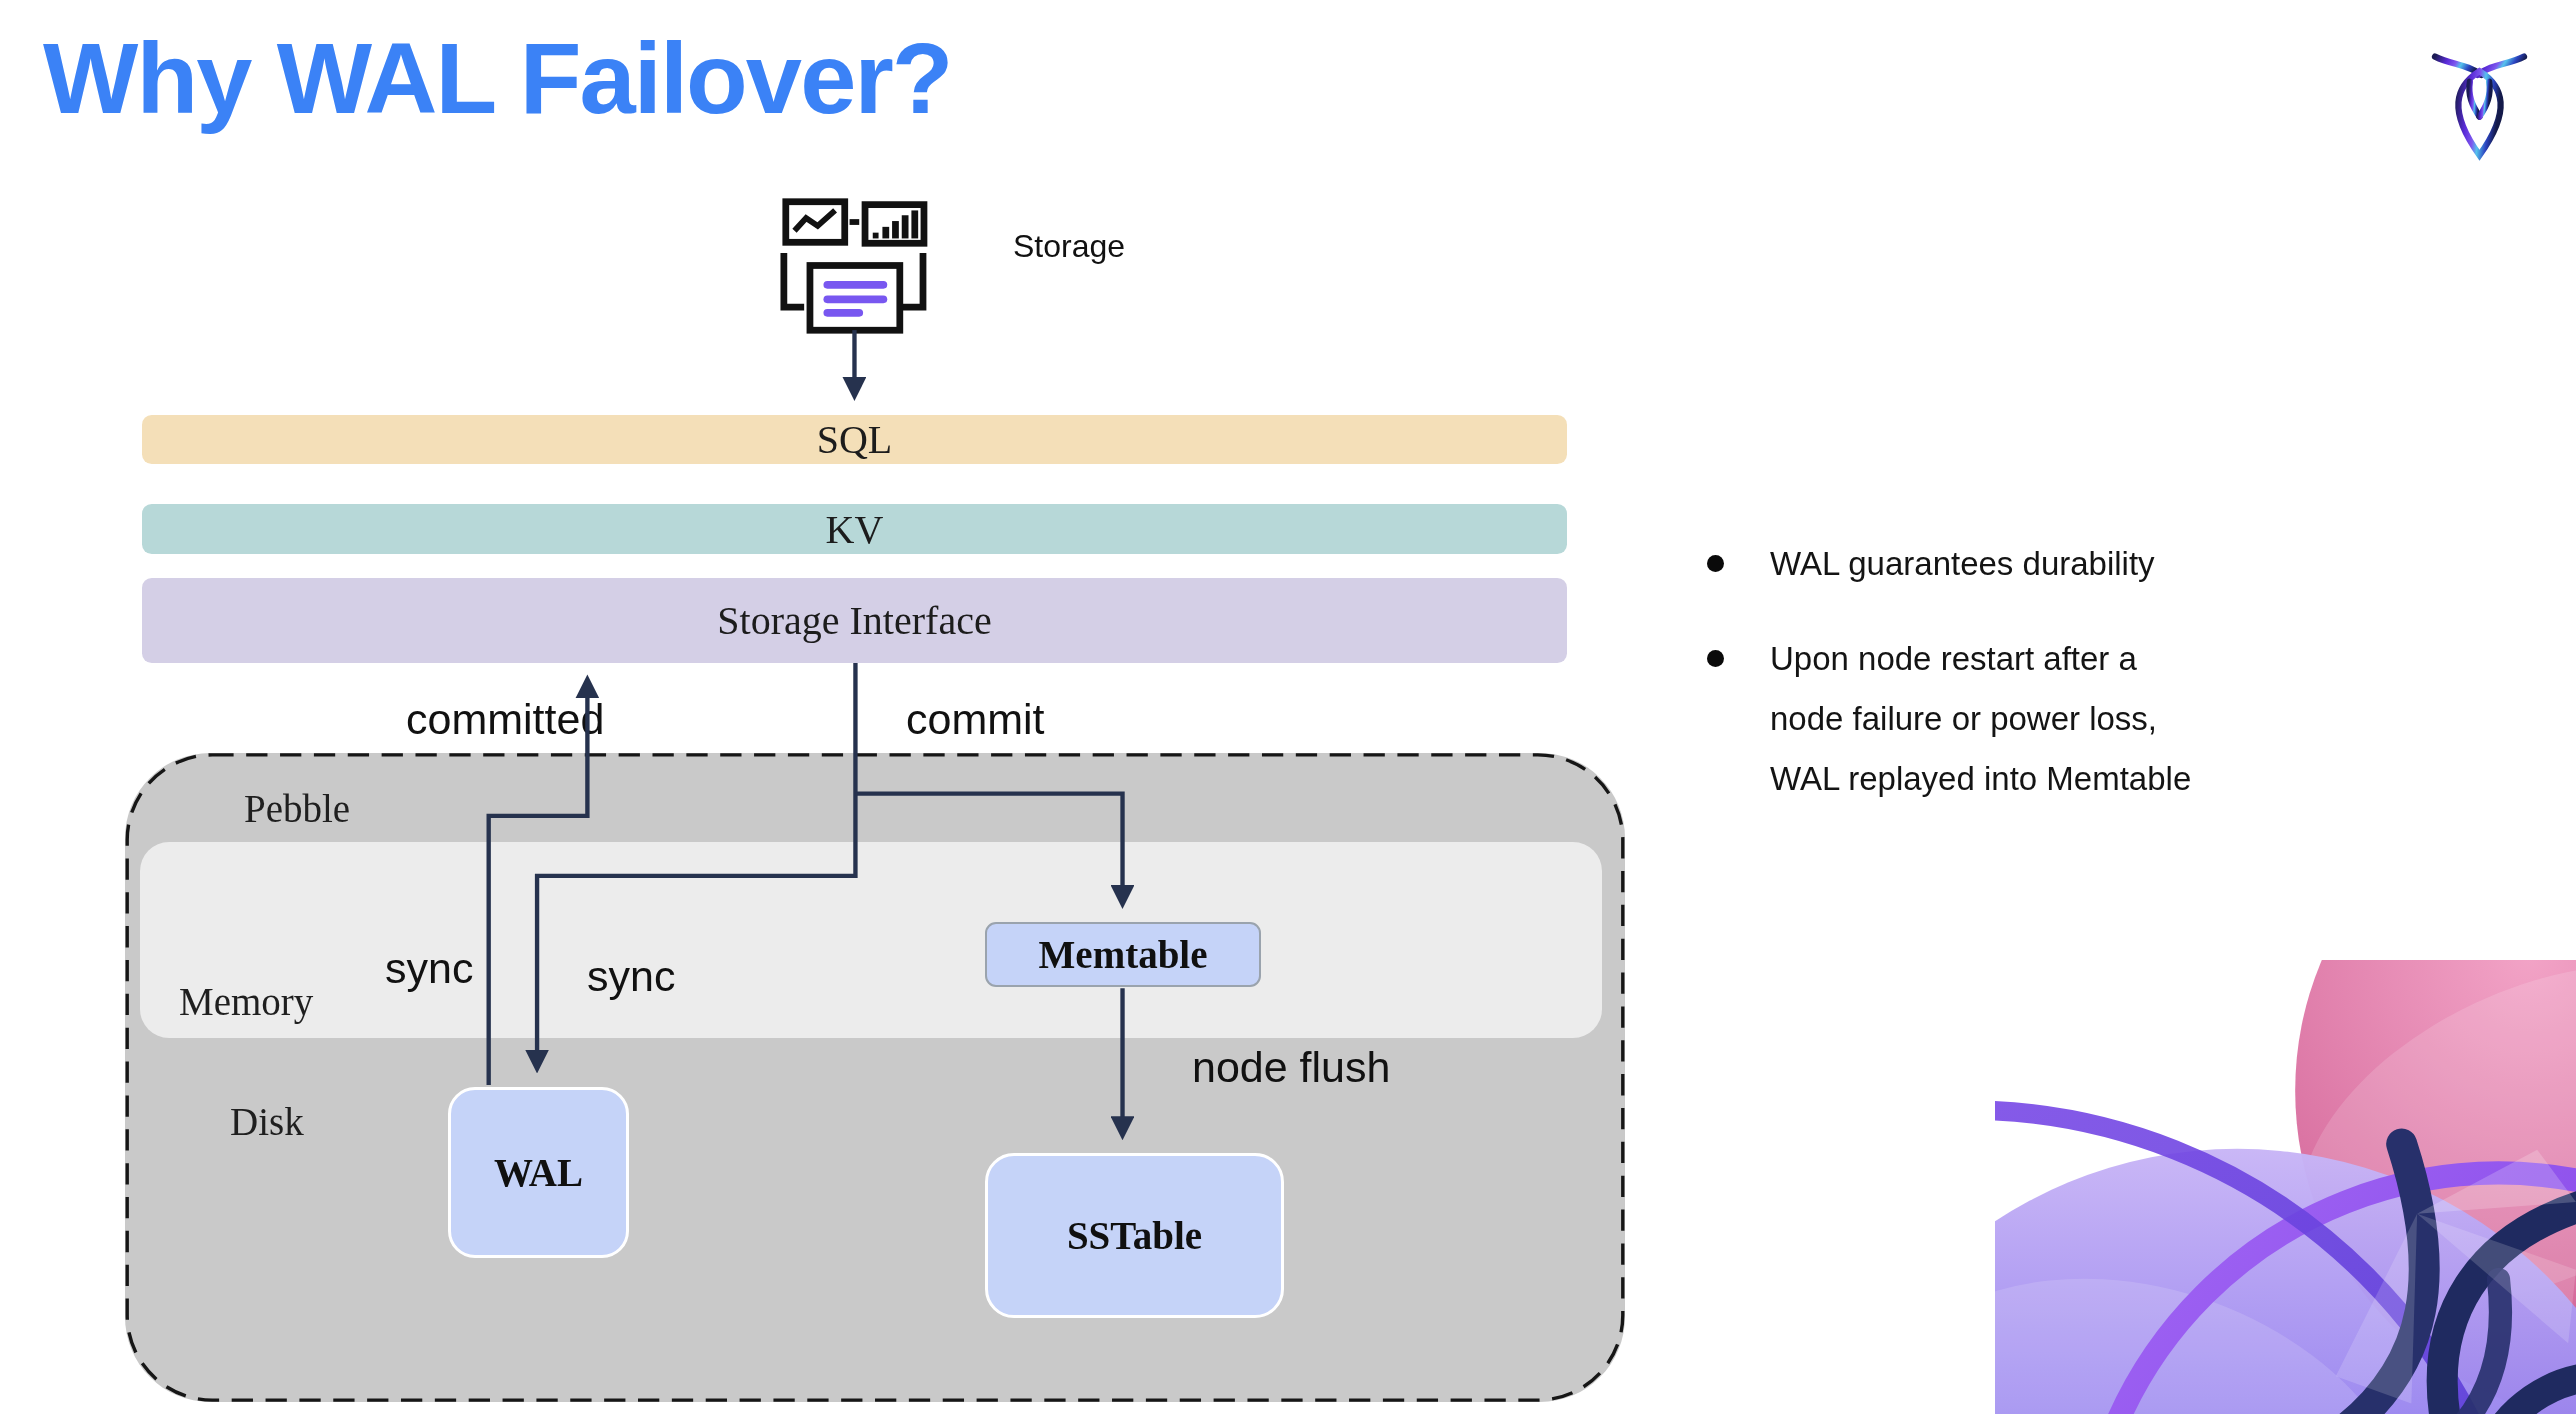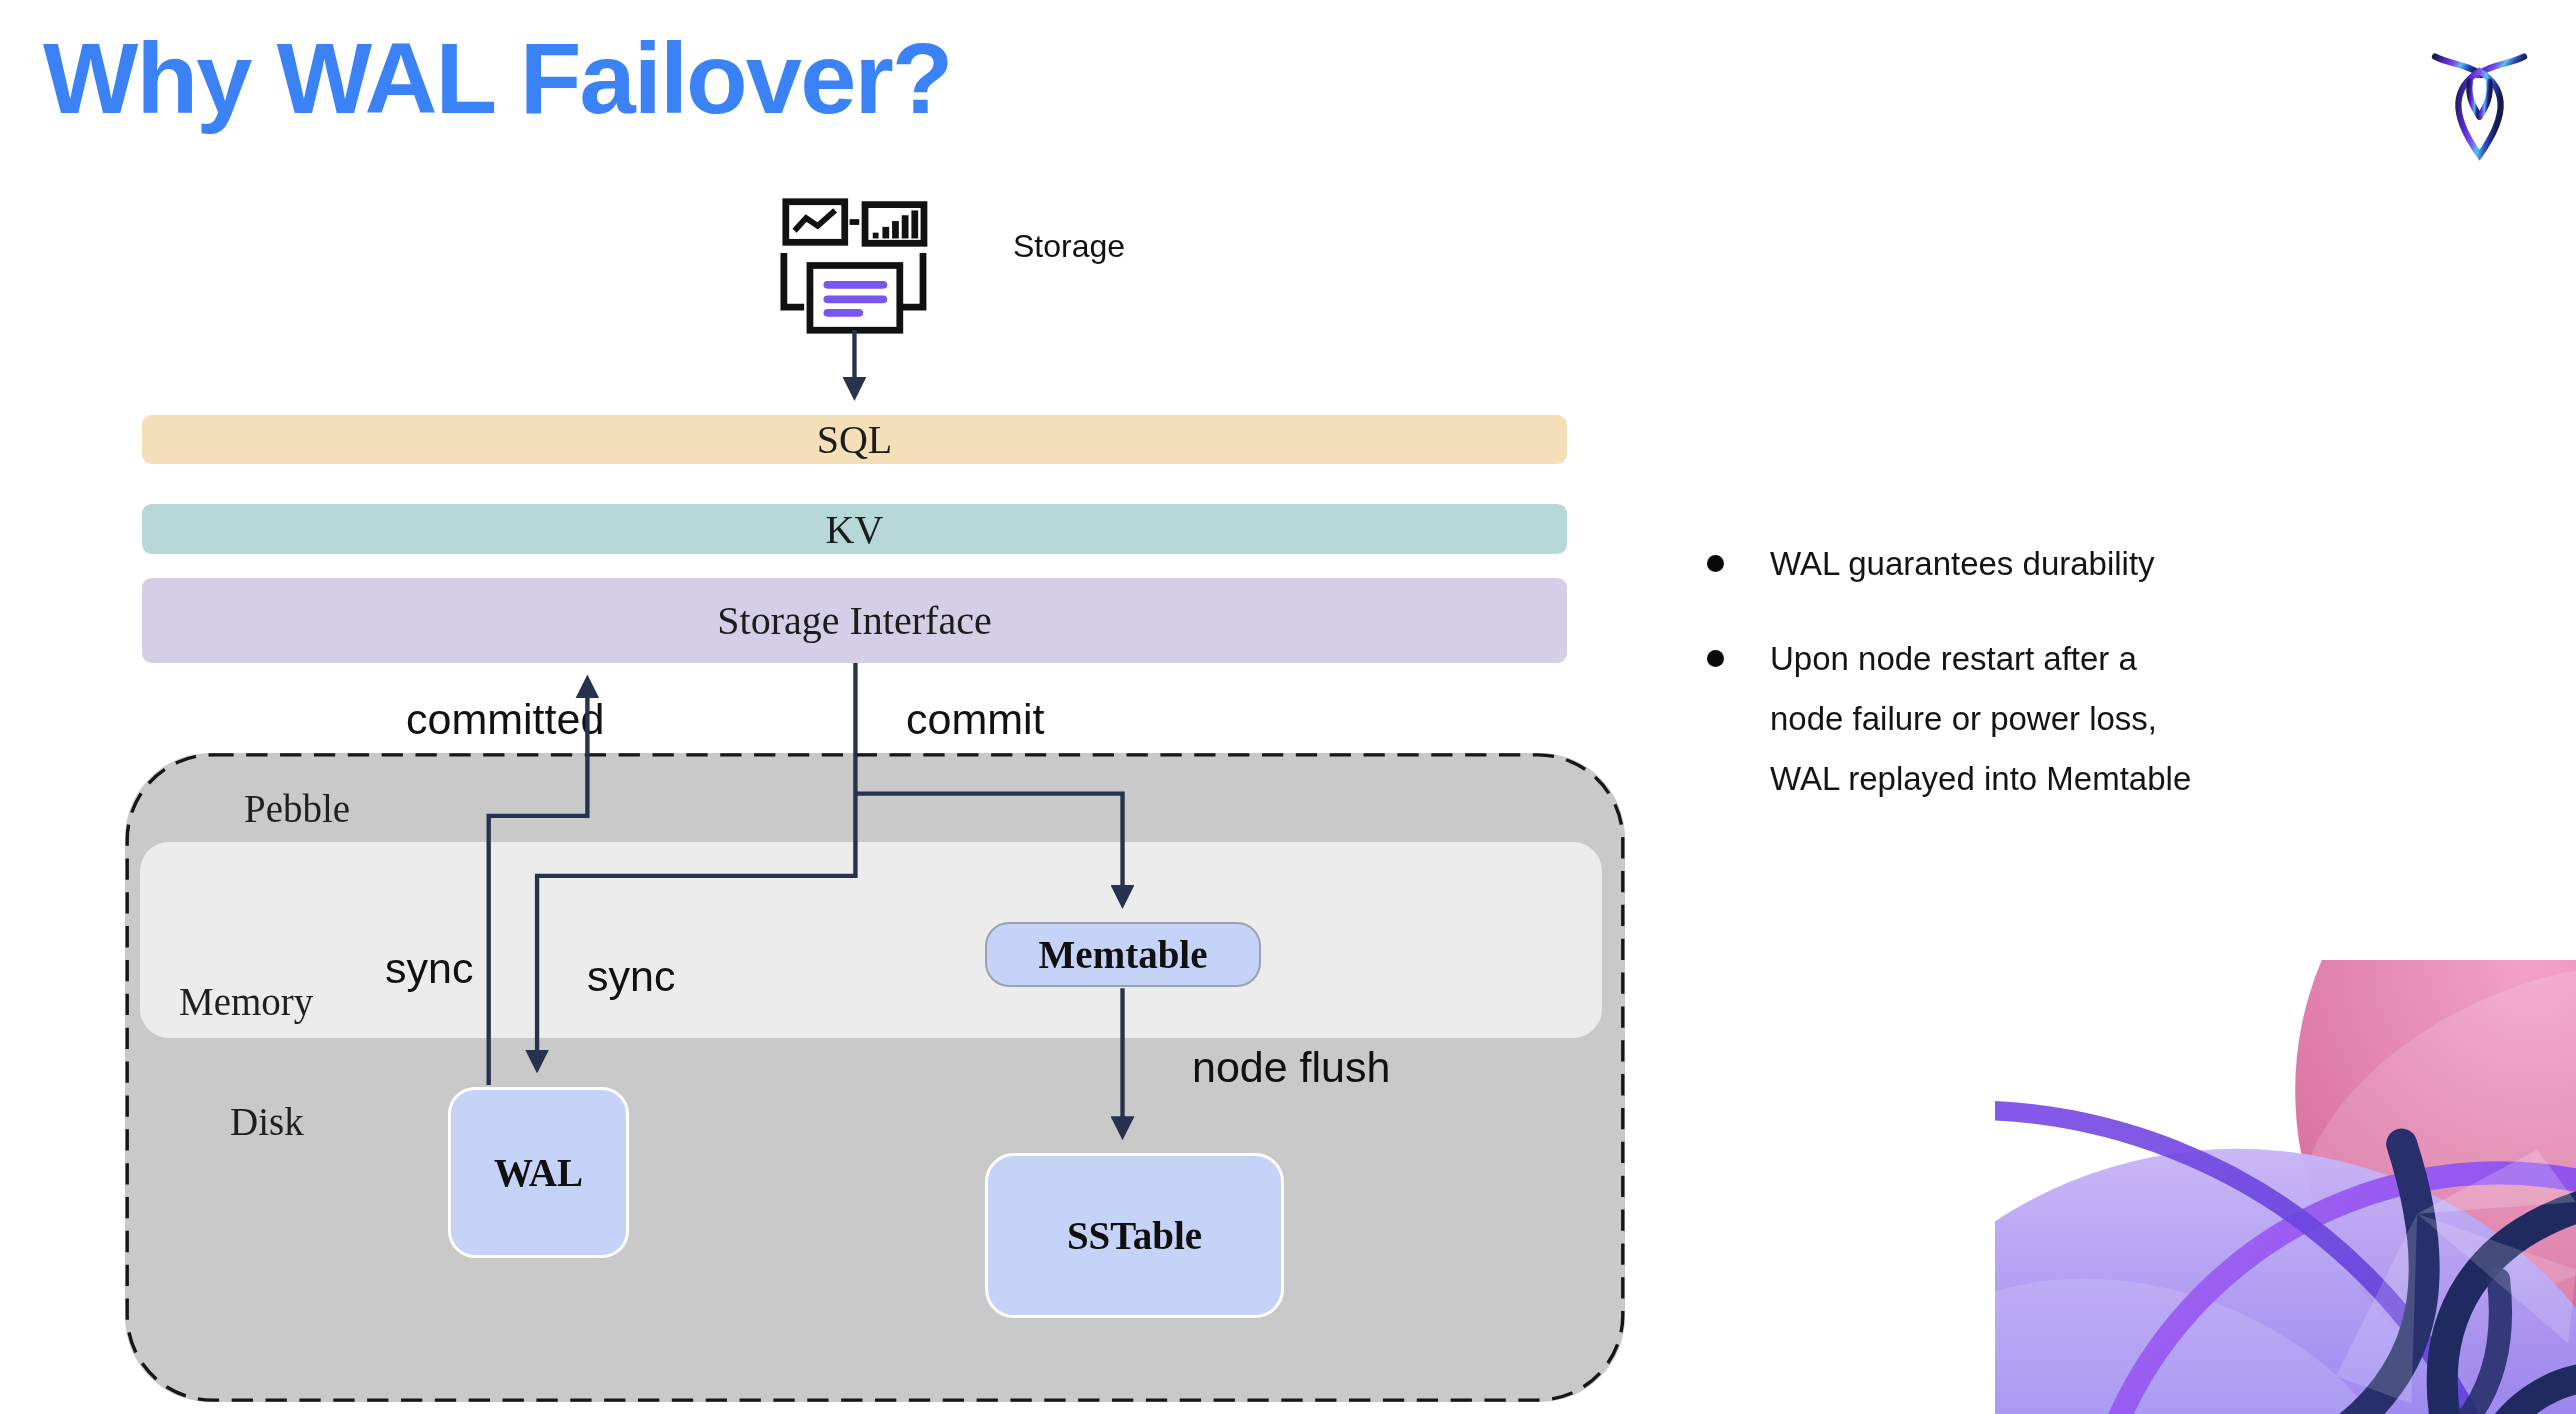--- a/index.html
+++ b/index.html
@@ -32,21 +32,21 @@
   .zone-label{position:absolute;font-family:"Liberation Serif",serif;font-size:39px;color:#1f1f1f;}
   .lbl-pebble{left:119px;top:33px;}
   .lbl-memory{left:54px;top:226px;}
   .lbl-disk{left:105px;top:346px;}
 
   
   .node{position:absolute;display:flex;align-items:center;justify-content:center;
         background:#c5d3f8;font-family:"Liberation Serif",serif;font-weight:bold;
         font-size:39px;color:#101010;box-sizing:border-box;}
   .node-wal{left:448px;top:1087px;width:181px;height:171px;border-radius:27px;border:3.9px solid #ffffff;}
-  .node-memtable{left:985px;top:922px;width:276px;height:65px;border-radius:24px;border:2.9px solid #9aa3ad;}
+  .node-memtable{left:985px;top:922px;width:276px;height:65px;border-radius:11px;border:2.9px solid #9aa3ad;}
   .node-sstable{left:985px;top:1153px;width:299px;height:165px;border-radius:29px;border:3.9px solid #ffffff;}
 
   
   .edge-label{position:absolute;font-size:43px;color:#111;}
   .lbl-committed{left:406px;top:695px;}
   .lbl-commit{left:906px;top:695px;}
   .lbl-sync-left{left:385px;top:944px;}
   .lbl-sync-right{left:587px;top:952px;}
   .lbl-async{left:1192px;top:1043px;}
 

